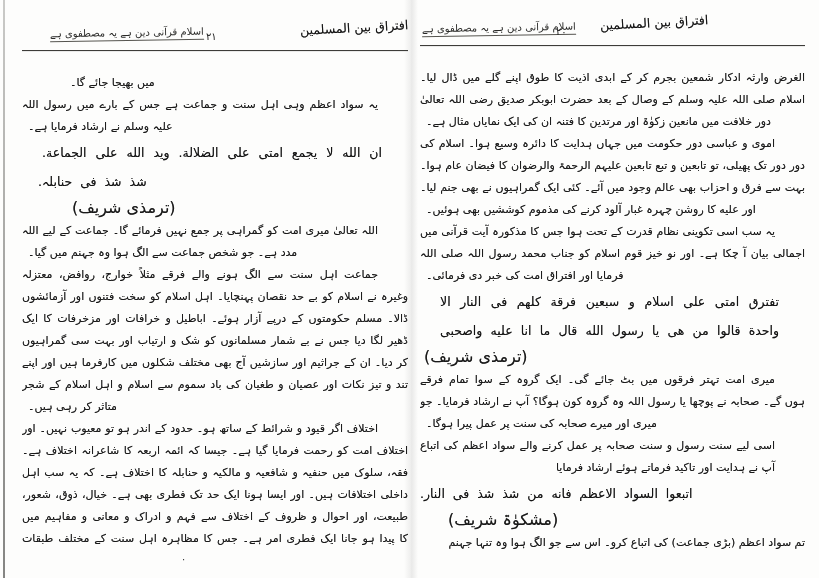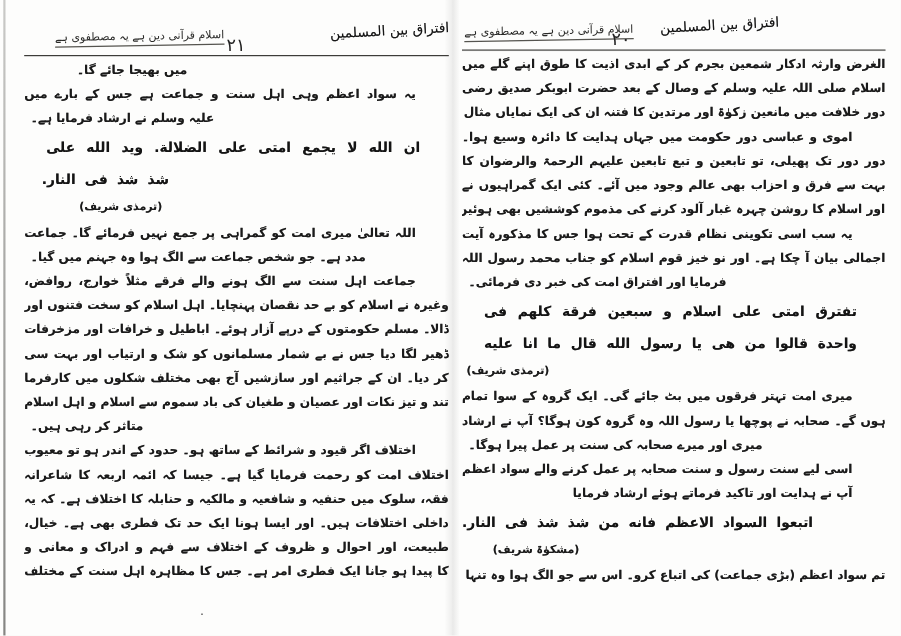--- a/index.html
+++ b/index.html
@@ -24,54 +24,54 @@
 
   .page-header{position:relative; height:32px;}
   .hdr-title{
     position:absolute; top:4px; font-size:12.5px; white-space:nowrap;
     transform:rotate(-3deg); letter-spacing:.2px; color:#161616;
     text-shadow:0 0 .4px rgba(20,20,20,.5);
   }
   .pg-left .hdr-title{right:0;}
   .pg-right .hdr-title{left:180px;}
   .hdr-num{
-    position:absolute; top:15px; font-size:16px; color:#222;
+    position:absolute; top:15px; font-size:10px; color:#222;
   }
   .pg-left .hdr-num{left:184px;}
   .pg-right .hdr-num{left:136px;}
   .hdr-slogan{
     position:absolute; top:11px; font-size:10px; white-space:nowrap;
     border-bottom:1px solid #55544f; padding-bottom:2px; color:#2a2a28;
     transform:rotate(-1deg);
   }
   .pg-left .hdr-slogan{left:28px;}
   .pg-right .hdr-slogan{left:2px;}
   .hdr-rule{height:1px; background:#3d3c39; margin-top:2px; box-shadow:0 .5px 0 rgba(0,0,0,.15);}
 
-  .page-body{padding-top:2px;font-weight:bold;}
+  .page-body{padding-top:21px;}
   .line{
     direction:rtl; overflow:hidden; white-space:nowrap;
     text-shadow:0 0 .45px rgba(25,25,25,.55);
   }
   .l-full,.l-open,.l-end,.l-end-in,.l-start-short,.l-center{
     font-size:11px; height:22px; line-height:22px;
   }
   .l-full,.l-open{text-align:justify; text-align-last:justify; white-space:normal;}
   .l-open{padding-right:30px;}
   .l-end{text-align:left; padding-left:6px;}
   .l-end-in{text-align:left; padding-left:48px;}
   .l-start-short{text-align:right;}
   .l-center{text-align:right; padding-right:30px;}
   .l-arabic,.l-arabic-end,.l-arabic-short{
     font-size:12.5px; height:29px; line-height:29px; word-spacing:4px; color:#141414;
   }
   .l-arabic{text-align:justify; text-align-last:justify; white-space:normal; padding:0 26px 0 20px;}
   .l-arabic-end{text-align:left; padding-left:16px;}
   .l-arabic-short{text-align:left; padding-right:36px;}
-  .l-attr,.l-attr-in,.l-attr-in2{font-size:10px; height:24px; line-height:24px; text-align:left;}
+  .l-attr,.l-attr-in,.l-attr-in2{font-size:16px; height:24px; line-height:24px; text-align:left;}
   .l-attr{padding-left:4px;}
   .l-attr-in{padding-left:28px;}
   .l-attr-in2{padding-left:50px;}
 
   .footer-mark{
     position:absolute; left:160px; top:538px; font-size:10px; color:#333;
   }
 </style>
 </head>
 <body>
@@ -85,21 +85,21 @@
       <span class="hdr-slogan">اسلام قرآنی دین ہے یہ مصطفوی ہے</span>
       <span class="hdr-num">۲۱</span>
       <span class="hdr-title">افتراق بین المسلمین</span>
     </div>
     <div class="hdr-rule"></div>
     <div class="page-body">
         <div class="line l-end-in">میں بھیجا جائے گا۔</div>
         <div class="line l-open">یہ سواد اعظم وہی اہل سنت و جماعت ہے جس کے بارے میں رسول اللہ صلی اللہ</div>
         <div class="line l-end">علیہ وسلم نے ارشاد فرمایا ہے۔</div>
         <div class="line l-arabic">ان الله لا یجمع امتی علی الضلالة. وید الله علی الجماعة. ومن</div>
-        <div class="line l-arabic-end">شذ شذ فی النار.</div>
+        <div class="line l-arabic-end">شذ شذ فی حنابلہ.</div>
         <div class="line l-attr-in2">(ترمذی شریف)</div>
         <div class="line l-open">اللہ تعالیٰ میری امت کو گمراہی پر جمع نہیں فرمائے گا۔ جماعت کے لیے اللہ کی</div>
         <div class="line l-end">مدد ہے۔ جو شخص جماعت سے الگ ہوا وہ جہنم میں گیا۔</div>
         <div class="line l-open">جماعت اہل سنت سے الگ ہونے والے فرقے مثلاً خوارج، روافض، معتزلہ</div>
         <div class="line l-full">وغیرہ نے اسلام کو بے حد نقصان پہنچایا۔ اہل اسلام کو سخت فتنوں اور آزمائشوں میں</div>
         <div class="line l-full">ڈالا۔ مسلم حکومتوں کے درپے آزار ہوئے۔ اباطیل و خرافات اور مزخرفات کا ایک</div>
         <div class="line l-full">ڈھیر لگا دیا جس نے بے شمار مسلمانوں کو شک و ارتیاب اور بہت سی گمراہیوں میں مبتلا</div>
         <div class="line l-full">کر دیا۔ ان کے جراثیم اور سازشیں آج بھی مختلف شکلوں میں کارفرما ہیں اور اپنے</div>
         <div class="line l-full">تند و تیز نکات اور عصیان و طغیان کی باد سموم سے اسلام و اہل اسلام کے شجر وروں کو</div>
         <div class="line l-end">متاثر کر رہی ہیں۔</div>
@@ -120,21 +120,21 @@
       <span class="hdr-title">افتراق بین المسلمین</span>
     </div>
     <div class="hdr-rule"></div>
     <div class="page-body">
         <div class="line l-full">الغرض وارثہ ادکار شمعین بجرم کر کے ابدی اذیت کا طوق اپنے گلے میں ڈال لیا۔ پیغمبر</div>
         <div class="line l-full">اسلام صلی اللہ علیہ وسلم کے وصال کے بعد حضرت ابوبکر صدیق رضی اللہ تعالیٰ عنہ کے</div>
         <div class="line l-end">دور خلافت میں مانعین زکوٰۃ اور مرتدین کا فتنہ ان کی ایک نمایاں مثال ہے۔</div>
         <div class="line l-open">اموی و عباسی دور حکومت میں جہاں ہدایت کا دائرہ وسیع ہوا۔ اسلام کی روشنی</div>
         <div class="line l-full">دور دور تک پھیلی، تو تابعین و تبع تابعین علیہم الرحمۃ والرضوان کا فیضان عام ہوا۔ وہیں</div>
         <div class="line l-full">بہت سے فرق و احزاب بھی عالم وجود میں آئے۔ کئی ایک گمراہیوں نے بھی جنم لیا۔</div>
-        <div class="line l-end">اور اسلام کا روشن چہرہ غبار آلود کرنے کی مذموم کوششیں بھی ہوئیں۔</div>
+        <div class="line l-end">اور علیه کا روشن چہرہ غبار آلود کرنے کی مذموم کوششیں بھی ہوئیں۔</div>
         <div class="line l-open">یہ سب اسی تکوینی نظام قدرت کے تحت ہوا جس کا مذکورہ آیت قرآنی میں</div>
         <div class="line l-full">اجمالی بیان آ چکا ہے۔ اور نو خیز قوم اسلام کو جناب محمد رسول اللہ صلی اللہ علیہ وسلم نے ارشاد</div>
         <div class="line l-end">فرمایا اور افتراق امت کی خبر دی فرمائی۔</div>
         <div class="line l-arabic">تفترق امتی علی اسلام و سبعین فرقة کلهم فی النار الا</div>
         <div class="line l-arabic">واحدة قالوا من هی یا رسول الله قال ما انا علیه واصحبی</div>
         <div class="line l-attr">(ترمذی شریف)</div>
         <div class="line l-open">میری امت تہتر فرقوں میں بٹ جائے گی۔ ایک گروہ کے سوا تمام فرقے جہنمی</div>
         <div class="line l-full">ہوں گے۔ صحابہ نے پوچھا یا رسول اللہ وہ گروہ کون ہوگا؟ آپ نے ارشاد فرمایا۔ جو</div>
         <div class="line l-end">میری اور میرے صحابہ کی سنت پر عمل پیرا ہوگا۔</div>
         <div class="line l-open">اسی لیے سنت رسول و سنت صحابہ پر عمل کرنے والے سواد اعظم کی اتباع کی</div>

